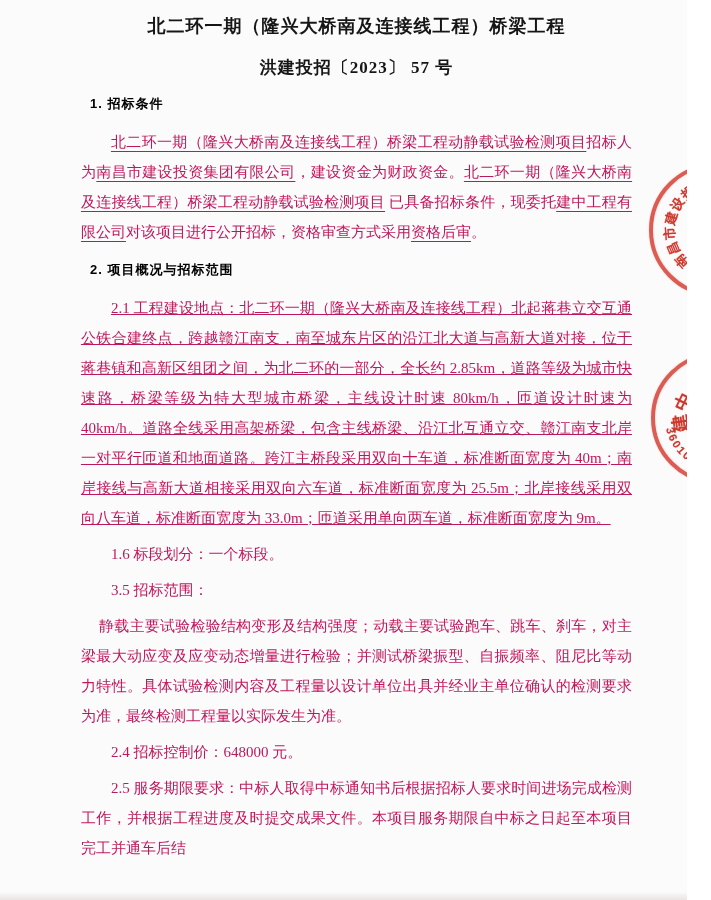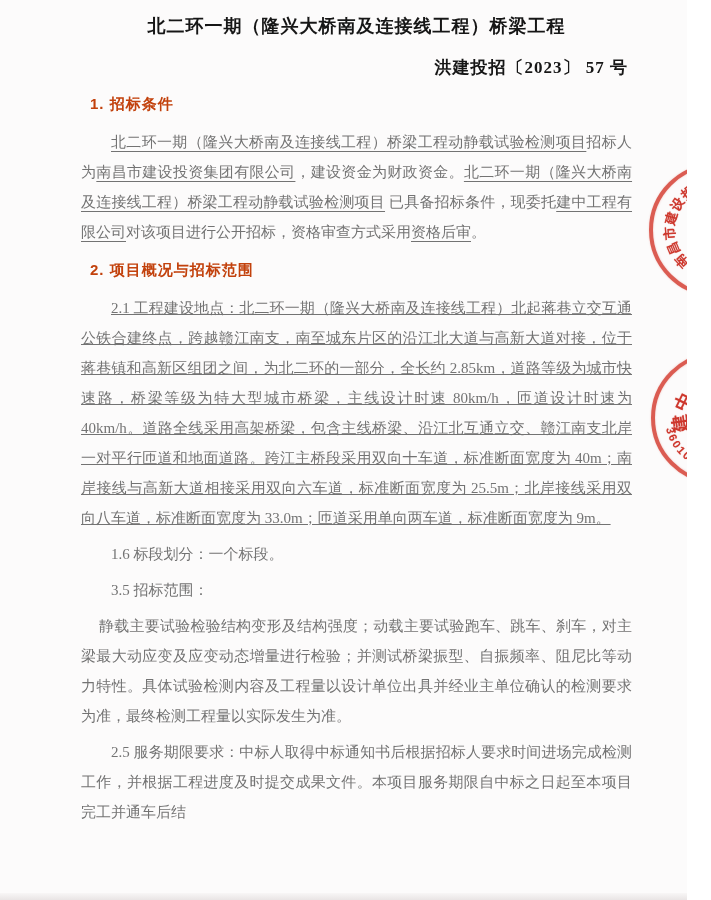--- a/index.html
+++ b/index.html
@@ -13,32 +13,32 @@
   }
   .content {
     position:absolute; left:81px; top:13px; width:551px;
   }
   .title {
     font-size:18px; font-weight:bold; text-align:center;
     line-height:26px; margin:0 0 16px 0; letter-spacing:1px;
     color:#161616;
   }
   .doc-number {
-    font-size:17px; font-weight:bold; text-align:right;
-    line-height:26px; margin:4px; letter-spacing:1px;
+    font-size:17px; font-weight:bold; text-align:center;
+    line-height:26px; margin:12px; letter-spacing:1px;
     color:#161616;
   }
   .sec-heading {
     font-family:"Liberation Sans","DejaVu Sans",sans-serif;
-    font-size:15px; font-weight:bold; letter-spacing:1px;
-    line-height:22px; margin:12px 0 12px 9px; color:#c2410c;
+    font-size:13px; font-weight:bold; letter-spacing:1px;
+    line-height:22px; margin:12px 0 12px 9px; color:#000000;
   }
   p.para {
     font-size:15px; line-height:30px; text-align:justify;
-    margin:0 0 6px 0; color:#737373;
+    margin:0 0 6px 0; color:#be185d;
   }
   p.para span.u {
     text-decoration:underline;
     text-underline-offset:4px;
     text-decoration-thickness:1px;
   }
   
   .stamp {
     position:absolute; border-radius:50%;
     border:4px solid rgba(209,48,35,0.78);
@@ -72,20 +72,21 @@
     </header>
 
     <main id="doc-body">
         <div class="sec-heading">1. 招标条件</div>
         <p class="para" style="text-indent: 2em;"><span class="u">北二环一期（隆兴大桥南及连接线工程）桥梁工程动静载试验检测项目</span><span class="">招标人为</span><span class="u">南昌市建设投资集团有限公司</span><span class="">，建设资金为财政资金。</span><span class="u">北二环一期（隆兴大桥南及连接线工程）桥梁工程动静载试验检测项目</span><span class=""> 已具备招标条件，现委托</span><span class="u">建中工程有限公司</span><span class="">对该项目进行公开招标，资格审查方式采用</span><span class="u">资格后审</span><span class="">。</span></p>
         <div class="sec-heading">2. 项目概况与招标范围</div>
         <p class="para" style="text-indent: 2em; text-decoration: underline;"><span class="">2.1 工程建设地点：北二环一期（隆兴大桥南及连接线工程）北起蒋巷立交互通公铁合建终点，跨越赣江南支，南至城东片区的沿江北大道与高新大道对接，位于蒋巷镇和高新区组团之间，为北二环的一部分，全长约 2.85km，道路等级为城市快速路，桥梁等级为特大型城市桥梁，主线设计时速 80km/h，匝道设计时速为 40km/h。道路全线采用高架桥梁，包含主线桥梁、沿江北互通立交、赣江南支北岸一对平行匝道和地面道路。跨江主桥段采用双向十车道，标准断面宽度为 40m；南岸接线与高新大道相接采用双向六车道，标准断面宽度为 25.5m；北岸接线采用双向八车道，标准断面宽度为 33.0m；匝道采用单向两车道，标准断面宽度为 9m。</span></p>
         <p class="para" style="text-indent: 2em;"><span class="">1.6 标段划分：一个标段。</span></p>
         <p class="para" style="text-indent: 2em;"><span class="">3.5 招标范围：</span></p>
         <p class="para" style="text-indent: 1.2em;"><span class="">静载主要试验检验结构变形及结构强度；动载主要试验跑车、跳车、刹车，对主梁最大动应变及应变动态增量进行检验；并测试桥梁振型、自振频率、阻尼比等动力特性。具体试验检测内容及工程量以设计单位出具并经业主单位确认的检测要求为准，最终检测工程量以实际发生为准。</span></p>
+        <p class="para" style="text-indent: 2em;"><span class="">2.4 招标控制价：648000 元。</span></p>
         <p class="para" style="text-indent: 2em;"><span class="">2.5 服务期限要求：中标人取得中标通知书后根据招标人要求时间进场完成检测工作，并根据工程进度及时提交成果文件。本项目服务期限自中标之日起至本项目完工并通车后结</span></p>
       </main>
   </div>
 
   <div id="stamps-layer">
       <div class="stamp stamp-1">
         <span class="arc-char" style="font-size: 13px; transform: rotate(228deg) translateY(-46px);">南</span>
         <span class="arc-char" style="font-size: 13px; transform: rotate(247deg) translateY(-46px);">昌</span>
         <span class="arc-char" style="font-size: 13px; transform: rotate(266deg) translateY(-46px);">市</span>
         <span class="arc-char" style="font-size: 13px; transform: rotate(285deg) translateY(-46px);">建</span>

